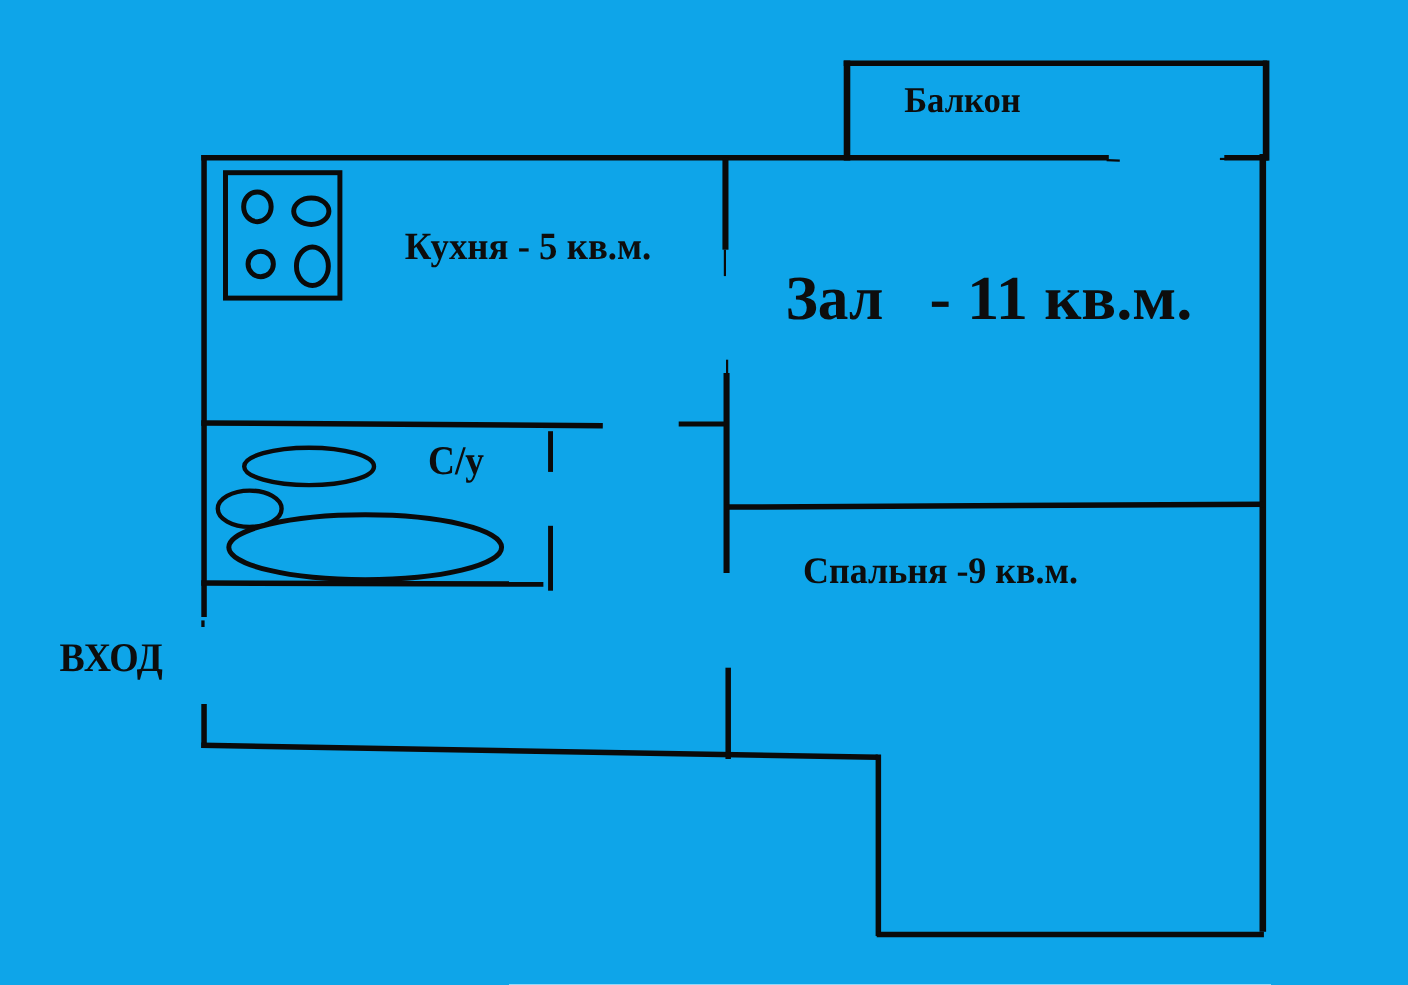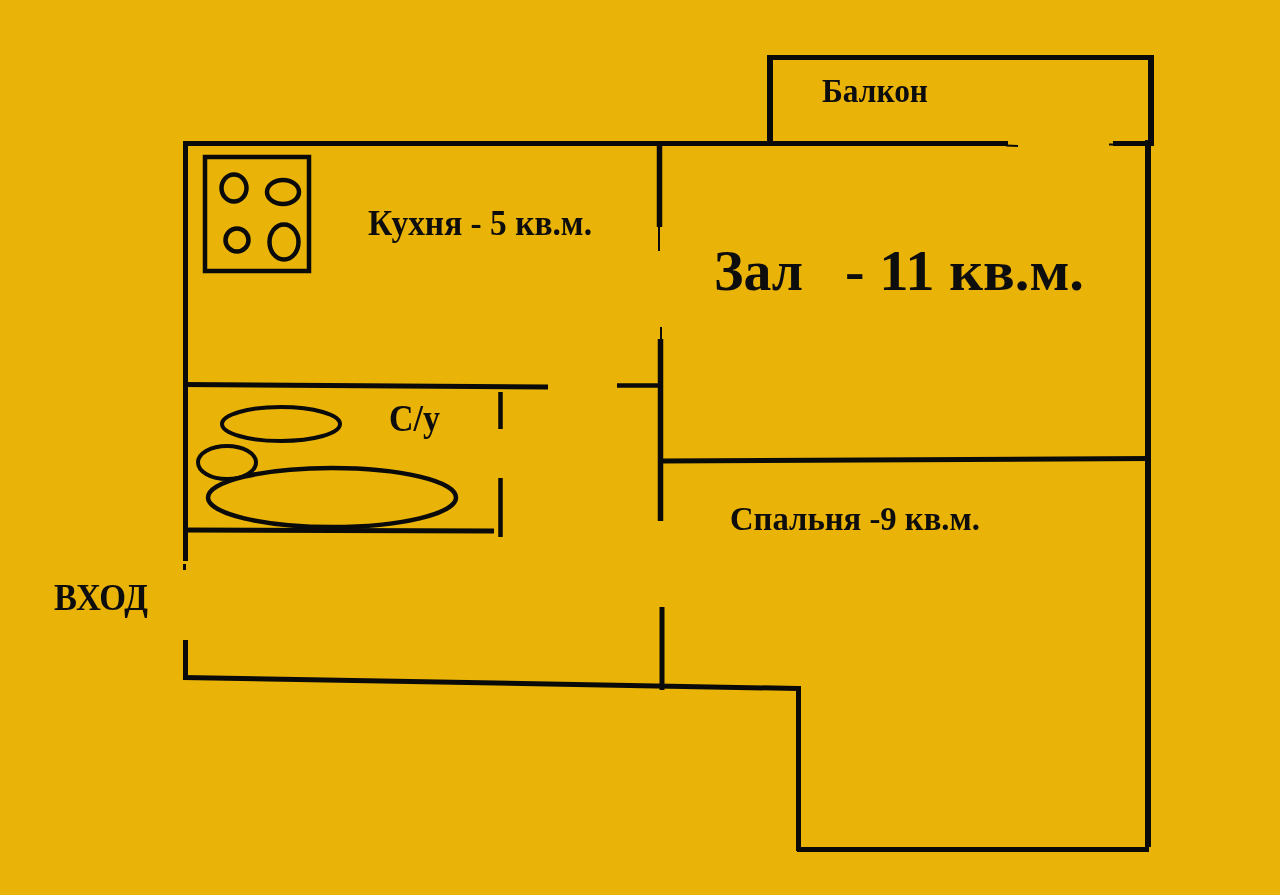--- a/index.html
+++ b/index.html
@@ -1,16 +1,16 @@
 <!DOCTYPE html>
 <html><head>
 <meta charset="utf-8">
 <style>
   html,body{margin:0;padding:0;background:#ffffff;}
-  .plan{position:relative;width:1280px;height:895px;background:#eab308;text-align:right;}
+  .plan{position:relative;width:1280px;height:895px;background:#0ea5e9;text-align:right;}
   text{font-family:"Liberation Serif",serif;font-weight:bold;fill:#0d0d0d;}
 </style>
 </head>
 <body>
 <div class="plan">
 <svg width="1280" height="895" viewBox="0 0 1280 895">
 
   <g stroke="#0a0a0a" fill="none">
 
     <line x1="767" y1="57.5" x2="1152" y2="57.5" stroke-width="5"></line>

